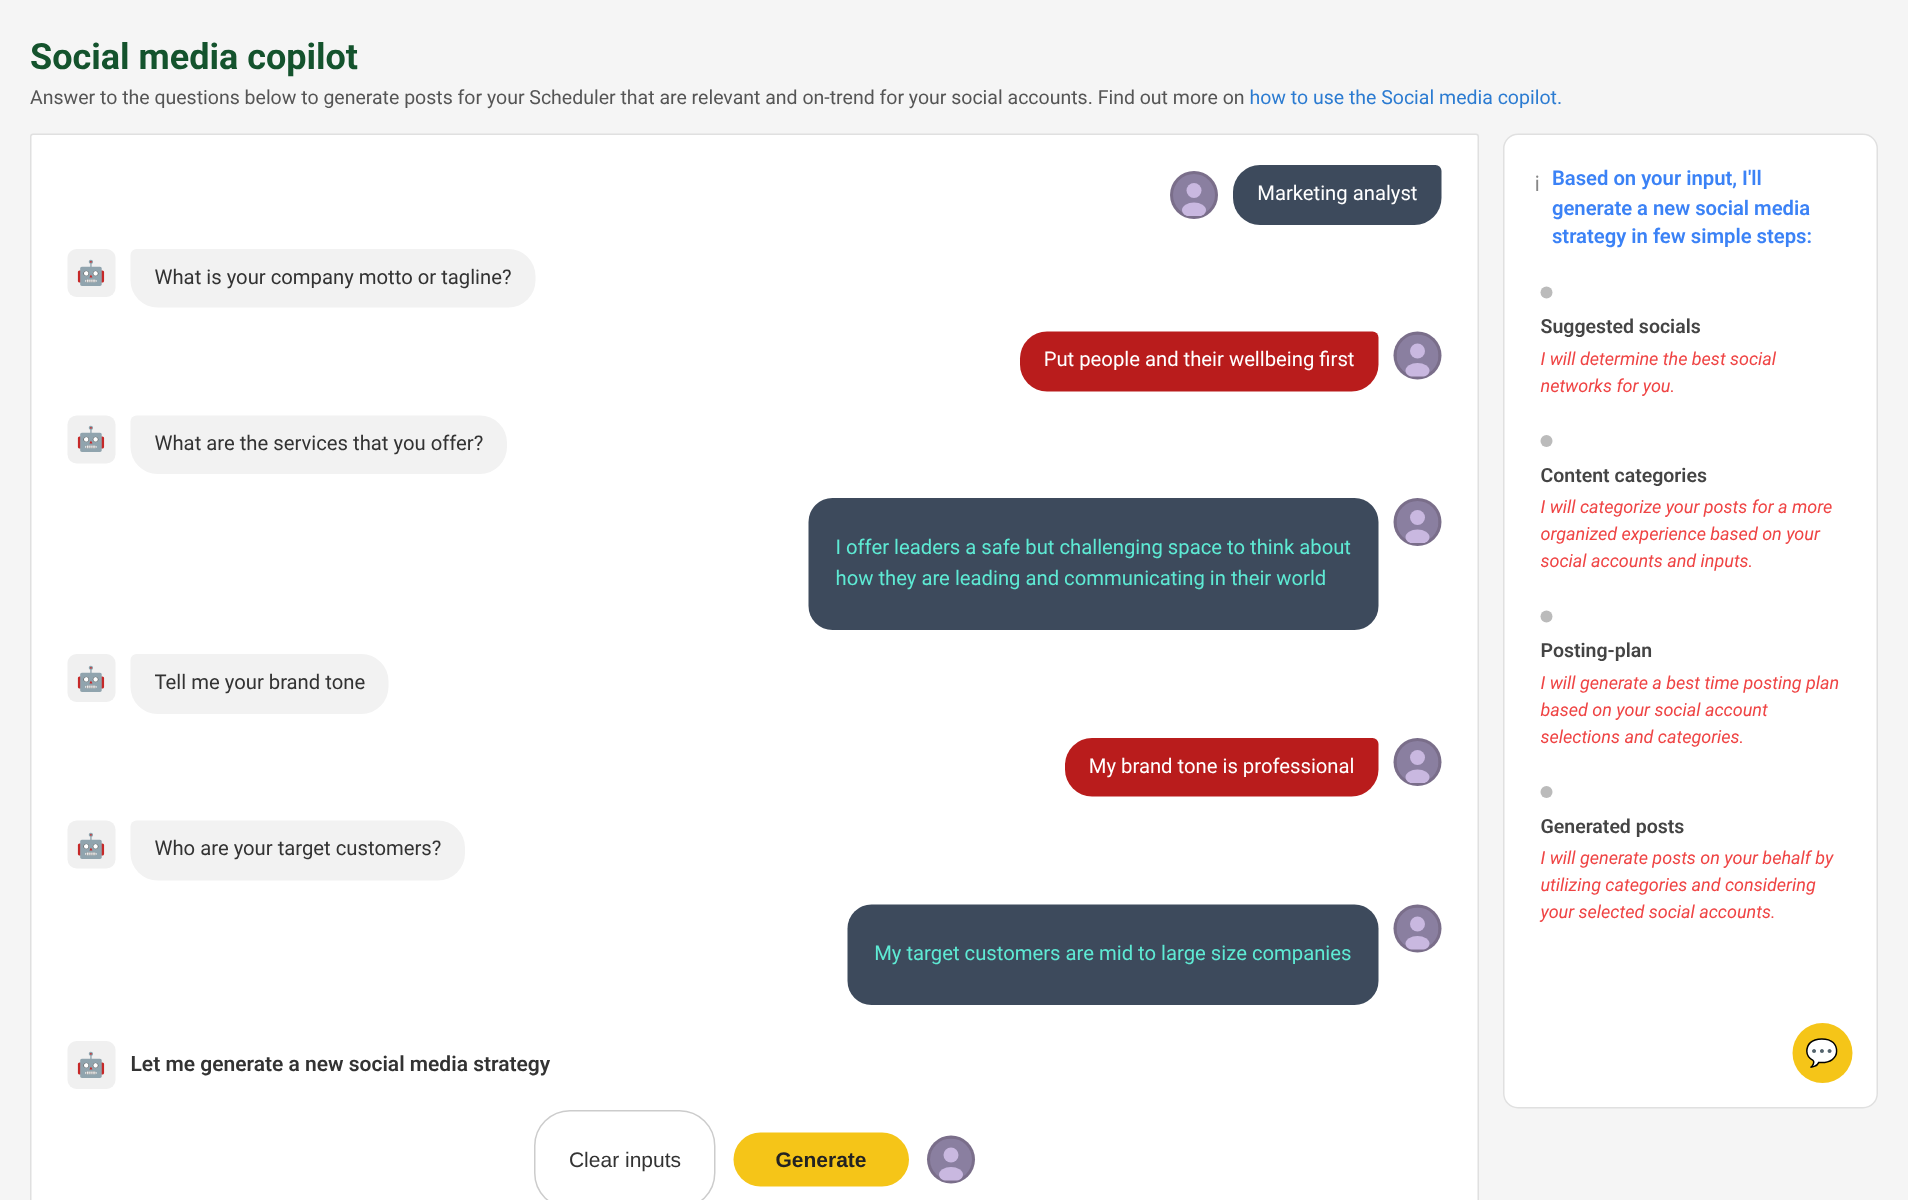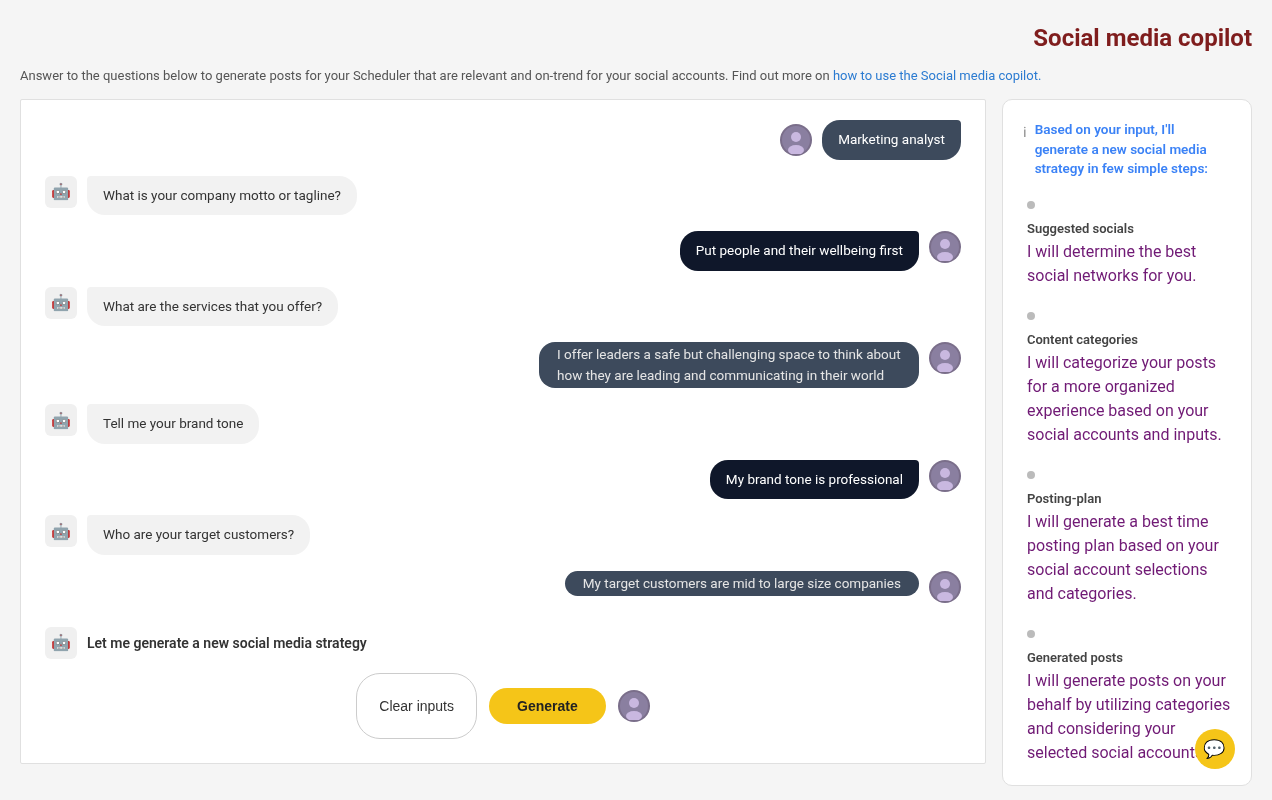--- a/index.html
+++ b/index.html
@@ -9,23 +9,22 @@
       color: #333;
       font-size: 14px;
     }
     .page-container {
       padding: 24px 20px;
       max-width: 1272px;
     }
     .page-title {
       font-size: 24px;
       font-weight: 700;
-      color: #7f1d1d;
-      margin-bottom: 16px;
-      text-align: right;
+      color: #14532d;
+      margin-bottom: 6px;
     }
     .page-subtitle {
       font-size: 13px;
       color: #555;
       margin-bottom: 16px;
     }
     .page-subtitle a {
       color: #2b7bd1;
       text-decoration: none;
     }
@@ -102,32 +101,32 @@
       font-size: 13.5px;
       line-height: 1.45;
       max-width: 420px;
     }
     .bubble.bot-bubble {
       background: #f2f2f2;
       color: #333;
       border-top-left-radius: 4px;
     }
     .bubble.user-bubble {
-      background: #0f172a;
+      background: #b91c1c;
       color: #fff;
       border-top-right-radius: 4px;
     }
     .user-bubble-large {
-      padding: 2px 18px;
+      padding: 23px 18px;
       border-radius: 16px;
       font-size: 13.5px;
       line-height: 1.55;
       max-width: 380px;
       background: #3d4a5c;
-      color: #e5e5e5;
+      color: #5eead4;
     }
     
     .first-user {
       justify-content: flex-end;
       align-items: center;
     }
     .first-user .bubble {
       background: #3d4a5c;
       color: #fff;
     }
@@ -211,23 +210,24 @@
       margin-top: 4px;
     }
     .step-content {}
     .step-title {
       font-size: 13px;
       font-weight: 600;
       color: #444;
       margin-bottom: 4px;
     }
     .step-desc {
-      font-size: 16px;
-      color: #701a75;
+      font-size: 12px;
+      color: #ef4444;
       line-height: 1.5;
+      font-style: italic;
     }
     .chat-bubble-float {
       position: absolute;
       bottom: 16px;
       right: 16px;
       width: 40px;
       height: 40px;
       background: #f5c518;
       border-radius: 50%;
       display: flex;

